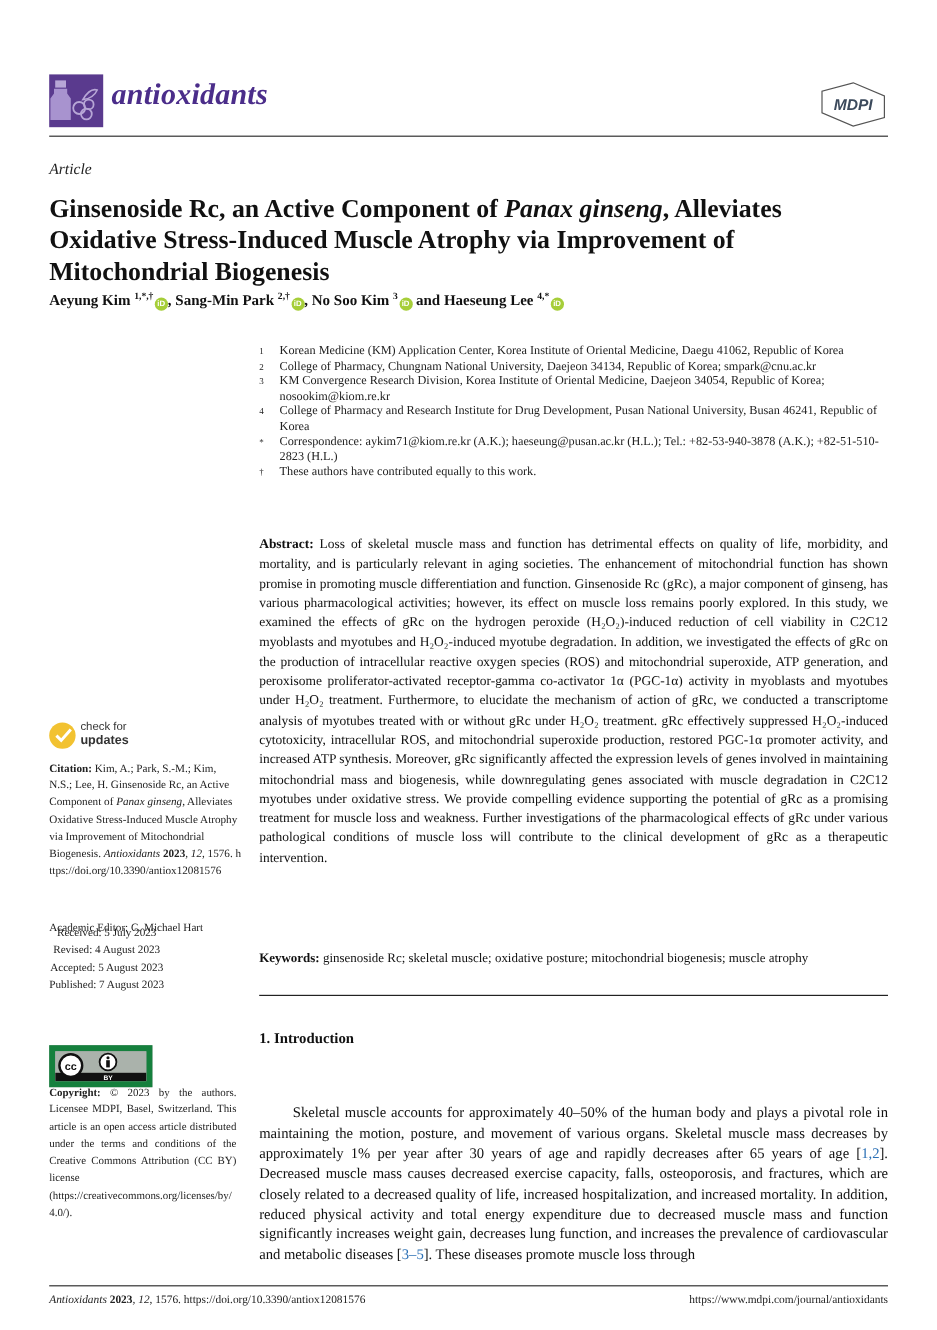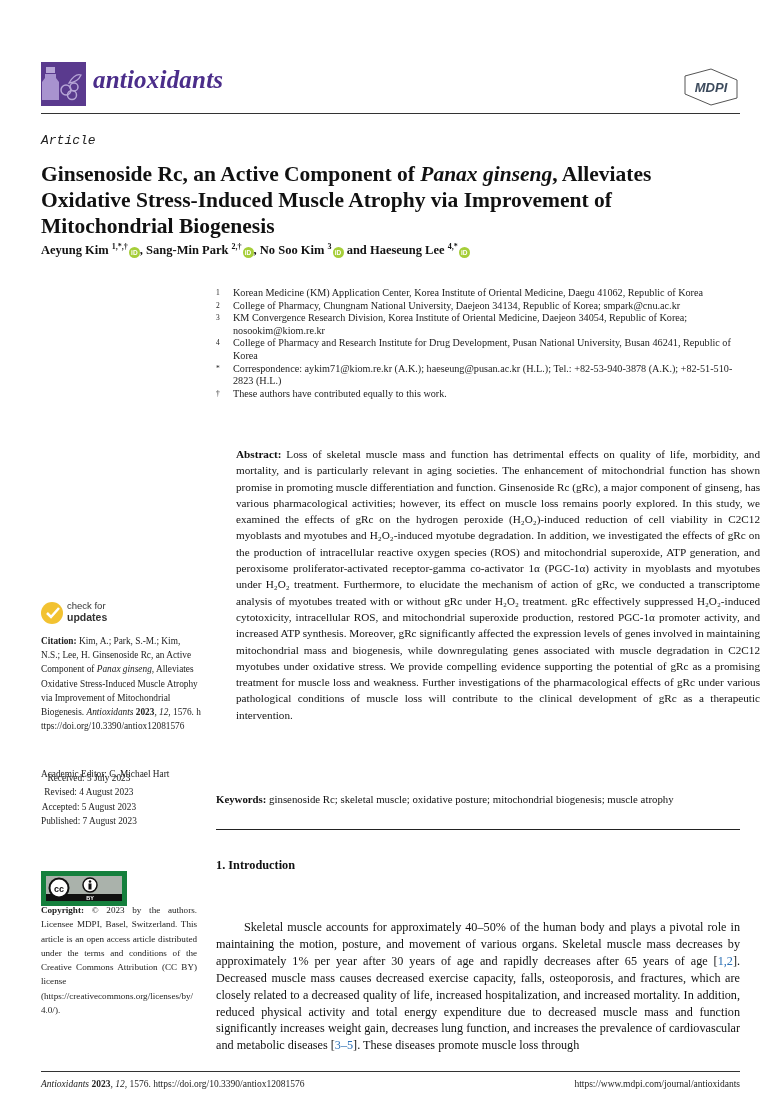--- a/index.html
+++ b/index.html
@@ -4,32 +4,32 @@
 <style>
   html, body { margin:0; padding:0; background:#fff; }
   body { width:781px; height:1108px; position:relative; overflow:hidden; font-family:"Liberation Serif", "DejaVu Serif", serif; color:#111; }
   .abs { position:absolute; }
   
   #logo-box { left:41px; top:62px; width:45px; height:44px; background:#5a3a8e; }
   #journal-name { left:93px; top:66px; font-size:25px; font-style:italic; font-weight:bold; color:#4b2d8a; font-family:"Liberation Serif", serif; letter-spacing:0.2px; }
   #mdpi-logo { left:682px; top:68px; width:58px; height:38px;font-style:italic; }
   #header-rule { left:41px; top:113px; width:699px; height:1px; background:#333; }
   
-  #article-type { left:41px; top:133px; font-size:13px; font-style:italic; color:#222;font-family:Liberation Mono, monospace; }
+  #article-type { left:41px; top:133px; font-size:13px; font-style:italic; color:#222; }
   #title { left:41px; top:161px; width:700px; font-size:21.5px; font-weight:bold; line-height:26px; color:#111; }
   #authors { left:41px; top:242px; font-size:12.5px; font-weight:bold; color:#111; }
   #authors sup { font-size:8px; font-weight:bold; }
   .orcid { display:inline-block; width:11px; height:11px; border-radius:50%; background:#a6ce39; color:#fff; font-size:6.5px; text-align:center; line-height:11px; vertical-align:-1px; font-family:"Liberation Sans", sans-serif; font-weight:bold; margin-left:1px; }
   
   #affils { left:216px; top:287px; width:530px; font-size:10.2px; line-height:12.6px; color:#222; }
   .aff { display:flex; }
   .aff .mk { width:17px; flex:0 0 17px; font-size:7.5px; vertical-align:top; }
   .aff .tx { flex:1; }
   
-  #abstract { left:216px; top:446px; width:524px; font-size:11.2px; line-height:16.3px; text-align:justify; color:#111;margin-left:20px; }
+  #abstract { left:216px; top:446px; width:524px; font-size:11.2px; line-height:16.3px; text-align:justify; color:#111; }
   #abstract b, #keywords b { font-weight:bold; }
   #keywords { left:216px; top:793px; width:530px; font-size:10.8px; color:#111; }
   #abstract-rule { left:216px; top:829px; width:524px; height:1px; background:#222; }
   
   #intro-heading { left:216px; top:858px; font-size:12.3px; font-weight:bold; }
   #intro-text { left:216px; top:879px; width:524px; font-size:12.2px; line-height:16.9px; text-align:justify; color:#111;margin-top:40px; }
   .cite { color:#2a6fb5; }
   
   #check-updates { left:41px; top:600px; width:100px; height:30px; }
   #cu-circle { position:absolute; left:0; top:2px; width:22px; height:22px; border-radius:50%; background:#f2c231; }

